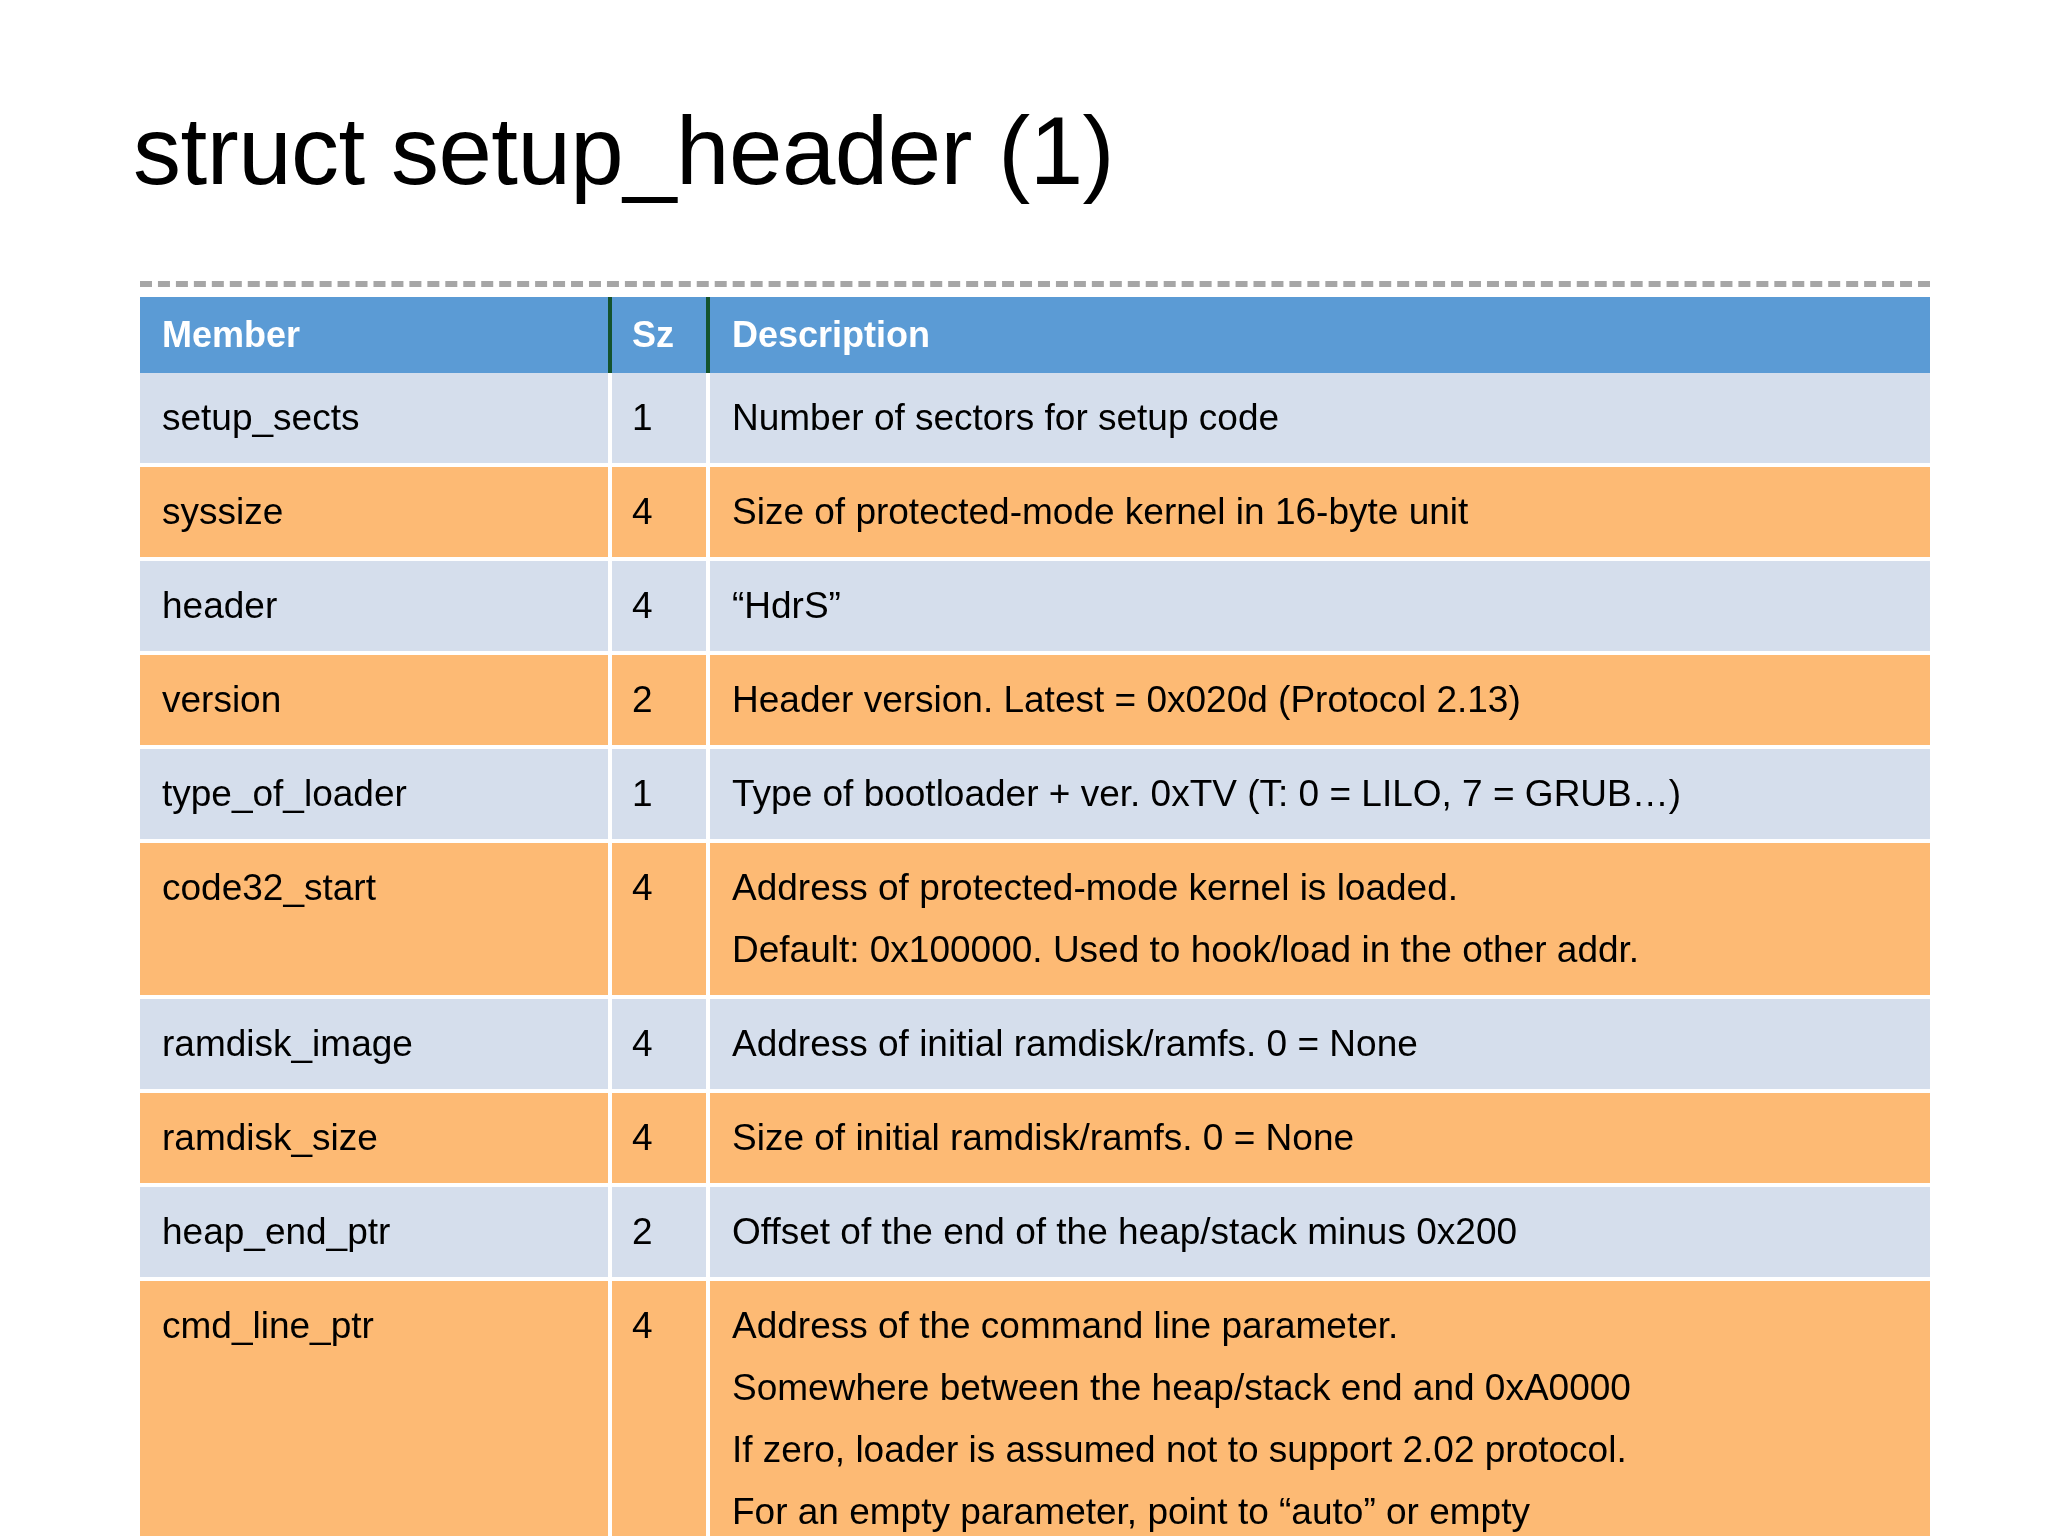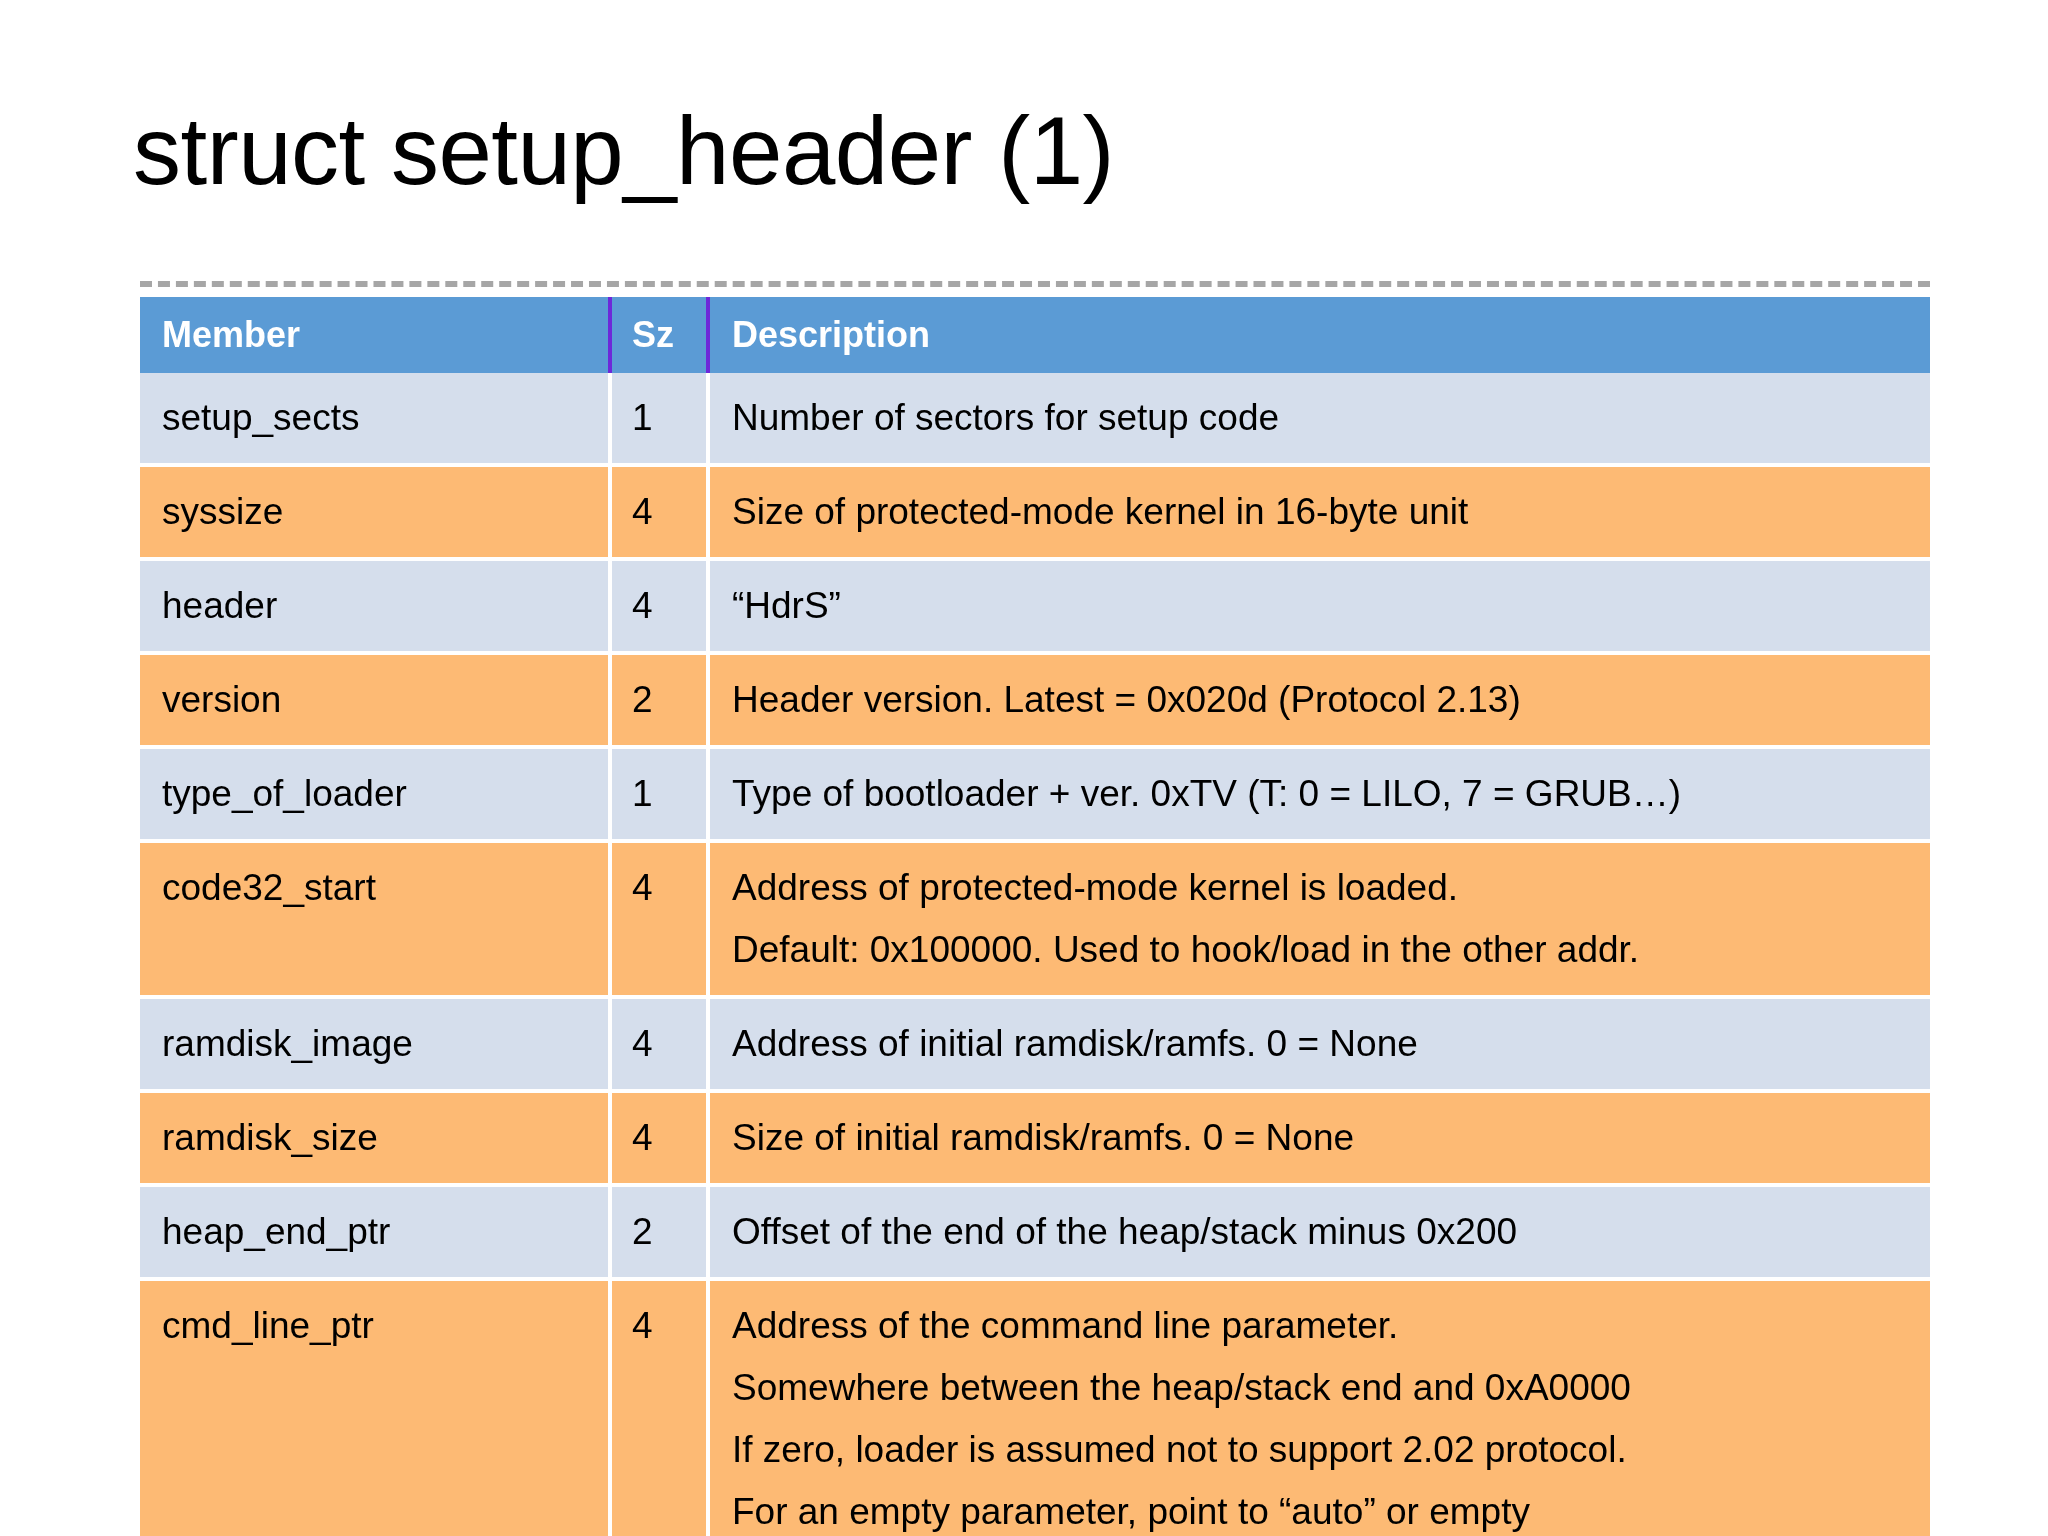--- a/index.html
+++ b/index.html
@@ -57,21 +57,21 @@
 
   thead th {
     background: #5B9BD5;
     color: #ffffff;
     font-weight: bold;
     font-size: 36px;
     line-height: 44px;
     text-align: left;
     padding: 16px 0 16px 22px;
     border: none;
-    border-right: 4px solid #6d28d9;
+    border-right: 4px solid #14532d;
     vertical-align: middle;
   }
   thead th.sz-col {
     padding-left: 20px;
   }
   thead th:last-child { border-right: none; }
 
   tbody td {
     font-size: 37px;
     line-height: 62px;

